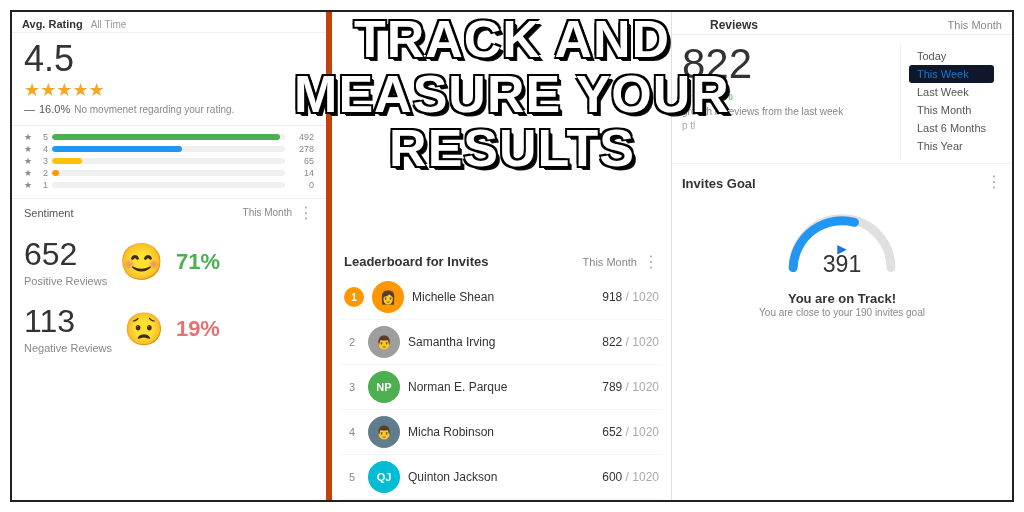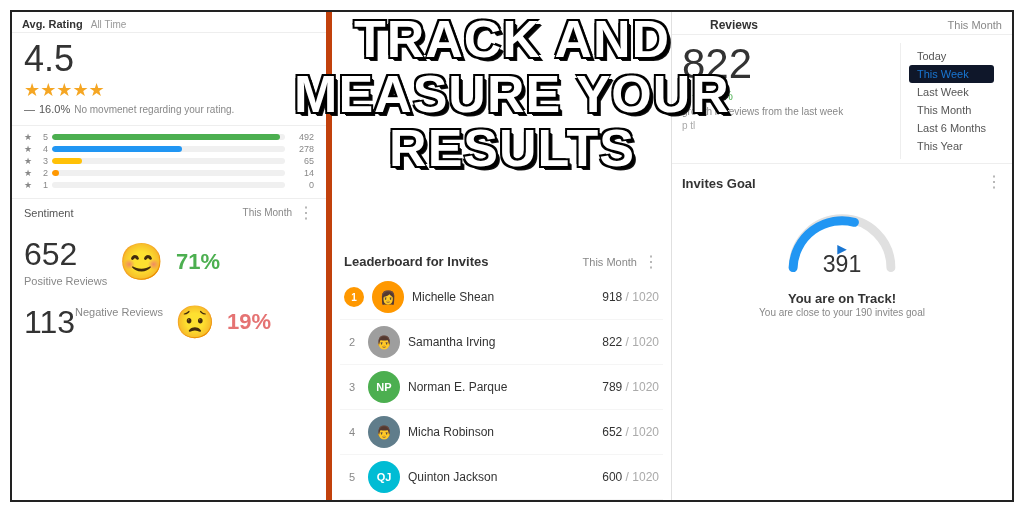--- a/index.html
+++ b/index.html
@@ -523,21 +523,21 @@
     <div class="sentiment-body">
       <div class="sentiment-row">
         <div style="display:flex;flex-direction:column;align-items:flex-start">
           <span class="sentiment-count">652</span>
           <span class="sentiment-label">Positive Reviews</span>
         </div>
         <span class="sentiment-emoji">😊</span>
         <span class="sentiment-pct green">71%</span>
       </div>
       <div class="sentiment-row">
-        <div style="display:flex;flex-direction:row;align-items:flex-start">
+        <div style="display:flex;flex-direction:column;align-items:flex-start">
           <span class="sentiment-count">113</span>
           <span class="sentiment-label">Negative Reviews</span>
         </div>
         <span class="sentiment-emoji" style="font-size:32px;color:#e57373;">😟</span>
         <span class="sentiment-pct red">19%</span>
       </div>
     </div>
   </div>
 
   <div class="middle-panel">

